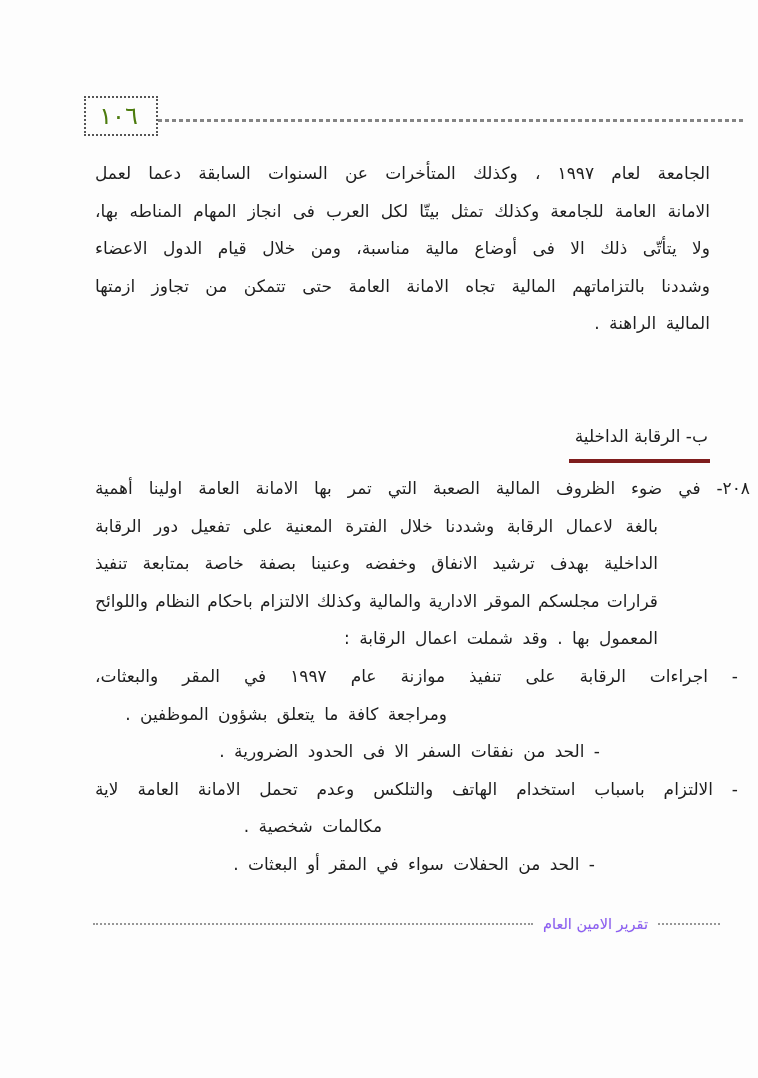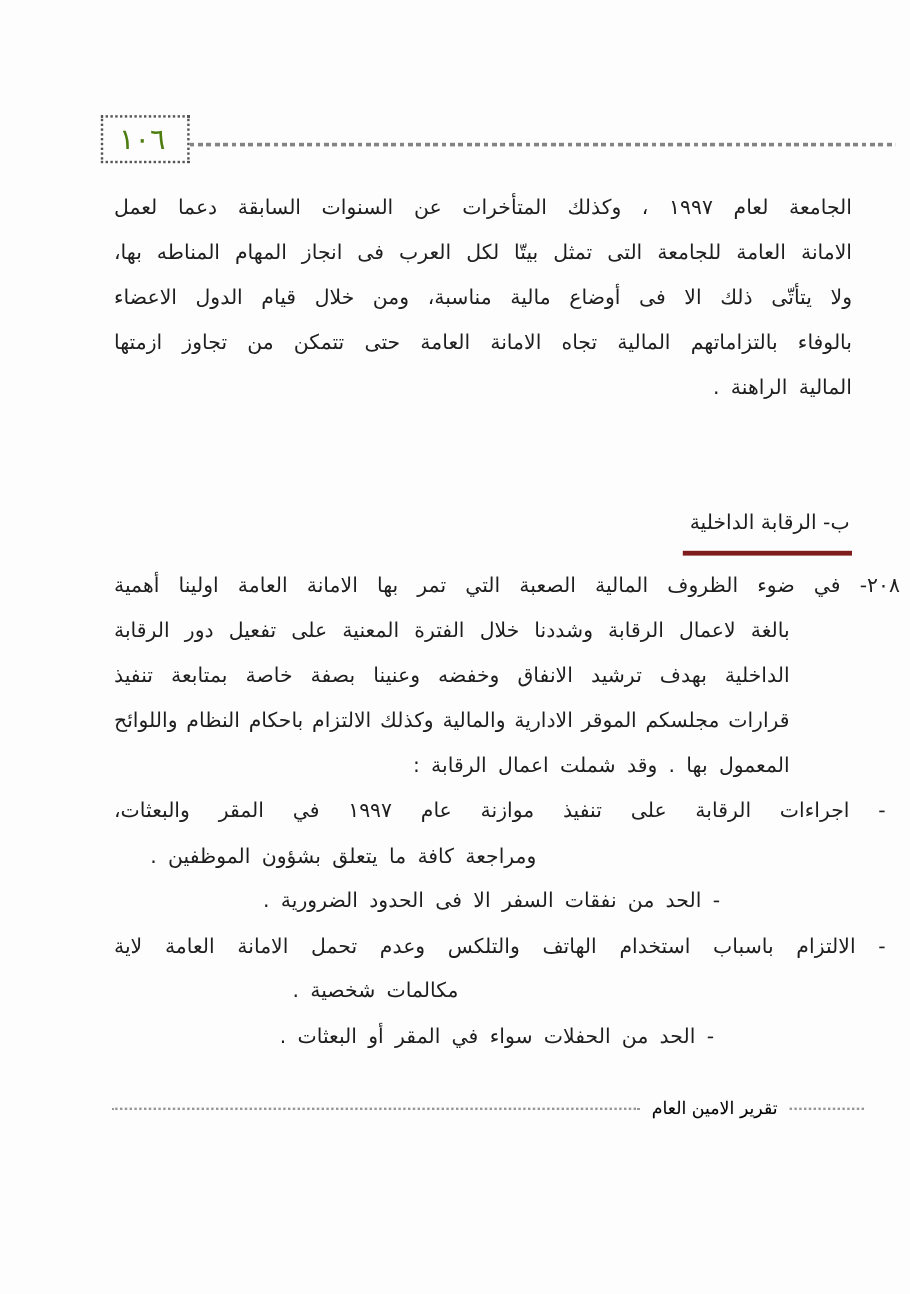--- a/index.html
+++ b/index.html
@@ -105,42 +105,42 @@
     align-items: center;
     gap: 10px;
   }
   .dots {
     height: 0;
     border-top: 2px dotted #979797;
   }
   .dots-short { width: 62px; }
   .dots-long { flex: 1; }
   .stamp {
-    color: #000000;
+    color: #8b5cf6;
     font-size: 14.5px;
     letter-spacing: 1px;
     white-space: nowrap;
     text-shadow: 0 0 1px #d6d6d6;
   }
 </style>
 </head>
 <body>
 
 <div class="page">
 
   <div class="pagenum-box">
     <span class="pagenum">١٠٦</span>
   </div>
   <div class="header-rule"></div>
 
   <div class="content p1">
     <div class="line just">الجامعة لعام ١٩٩٧ ، وكذلك المتأخرات عن السنوات السابقة دعما لعمل</div>
-    <div class="line just">الامانة العامة للجامعة التى تمثل بيتّا لكل العرب فى انجاز المهام المناطه بها،</div>
+    <div class="line just">الامانة العامة للجامعة وكذلك تمثل بيتّا لكل العرب فى انجاز المهام المناطه بها،</div>
     <div class="line just">ولا يتأتّى ذلك الا فى أوضاع مالية مناسبة، ومن خلال قيام الدول الاعضاء</div>
-    <div class="line just">بالوفاء بالتزاماتهم المالية تجاه الامانة العامة حتى تتمكن من تجاوز ازمتها</div>
+    <div class="line just">وشددنا بالتزاماتهم المالية تجاه الامانة العامة حتى تتمكن من تجاوز ازمتها</div>
     <div class="line natural">المالية الراهنة .</div>
   </div>
 
   <div class="content heading-row">
     <span class="heading">ب- الرقابة الداخلية</span>
   </div>
 
   <div class="content p208">
     <div class="line just hang-num"><span>٢٠٨-</span> <span>في ضوء الظروف المالية الصعبة التي تمر بها الامانة العامة اولينا أهمية</span></div>
     <div class="line just indent208">بالغة لاعمال الرقابة وشددنا خلال الفترة المعنية على تفعيل دور الرقابة</div>

